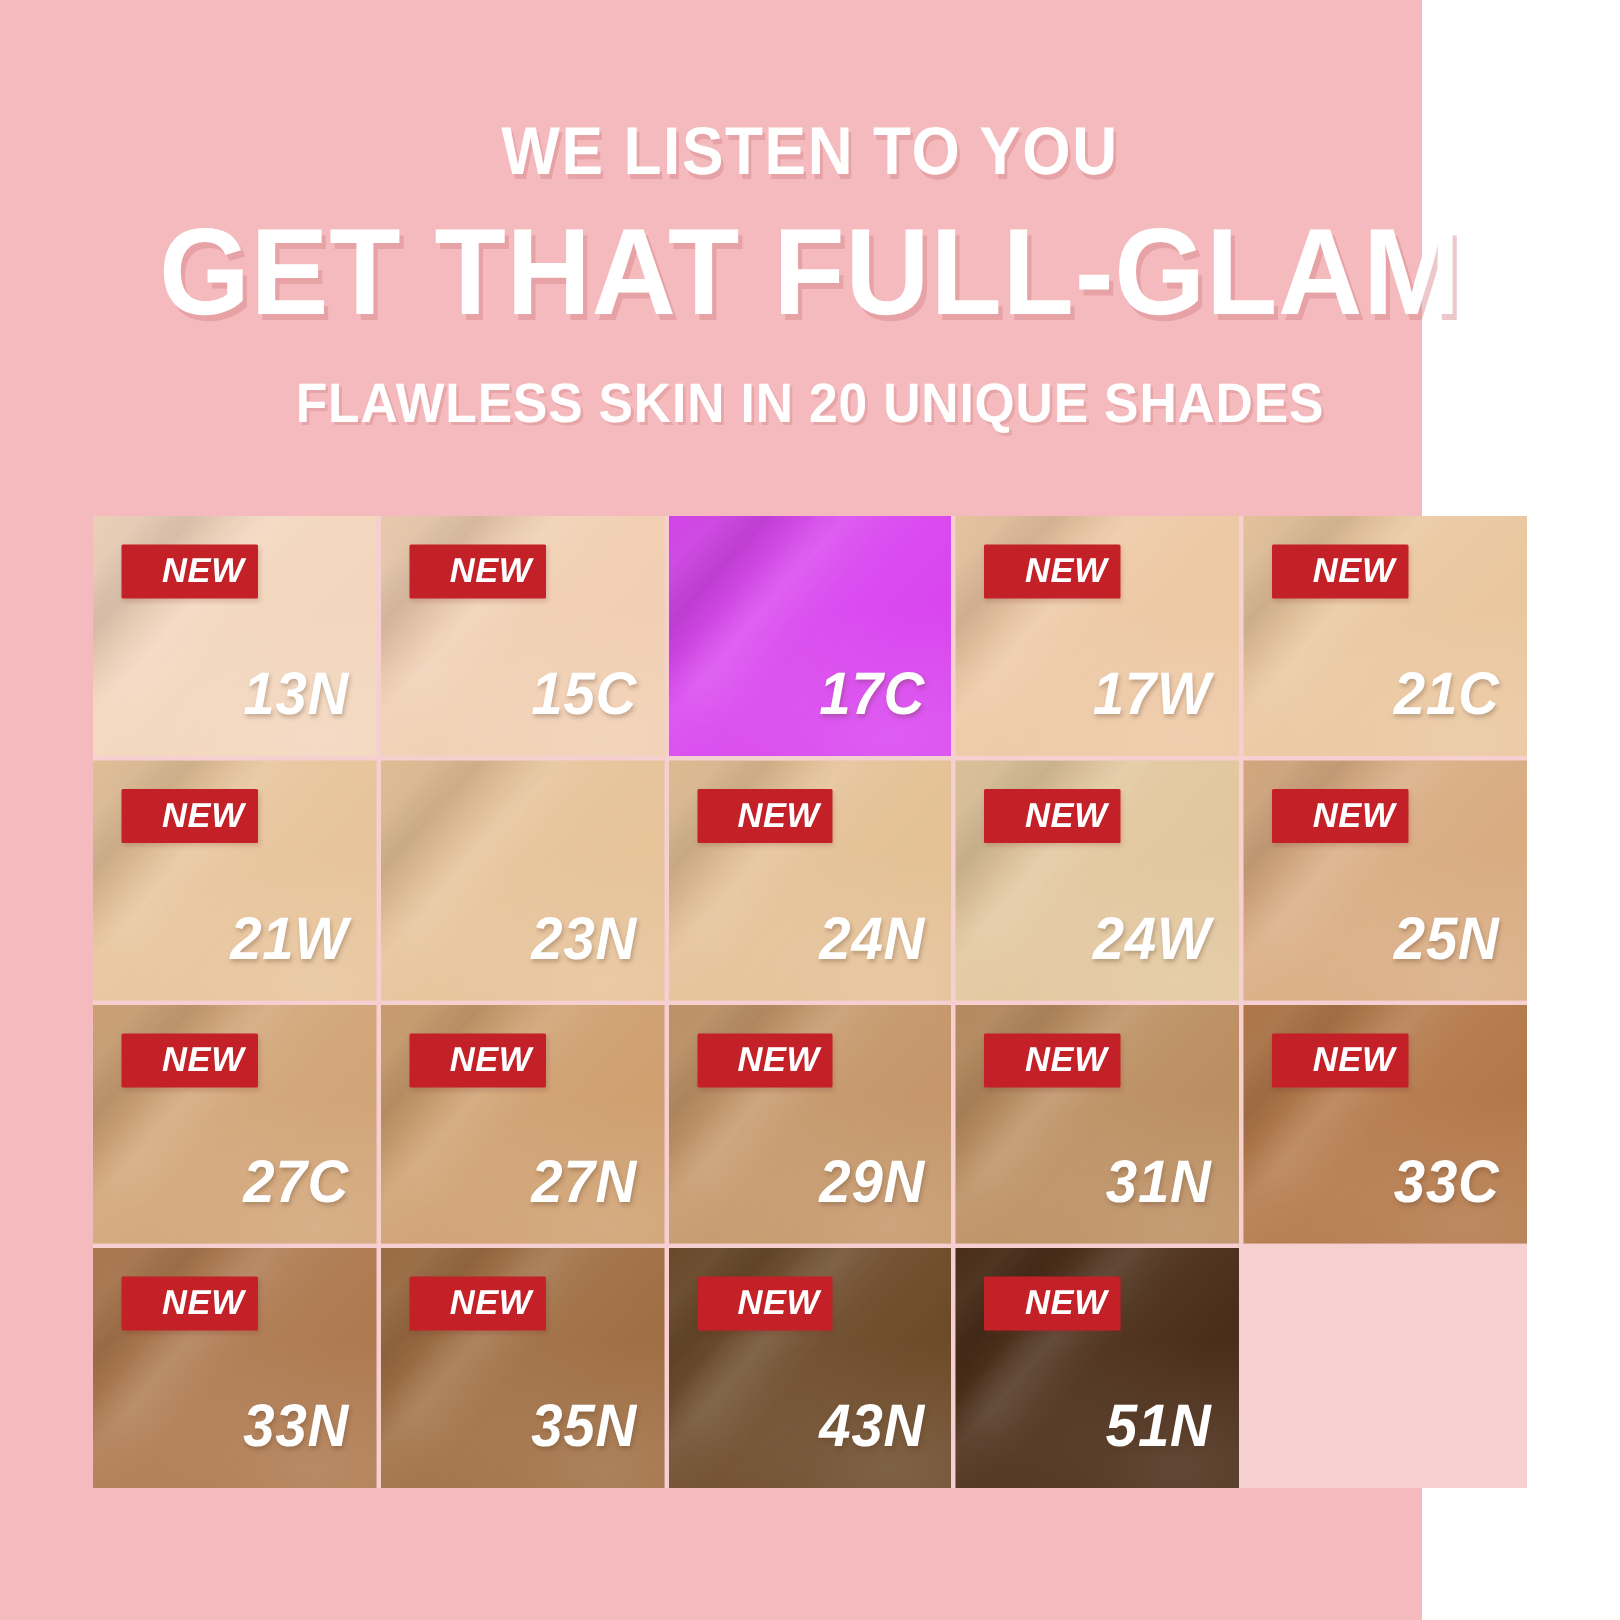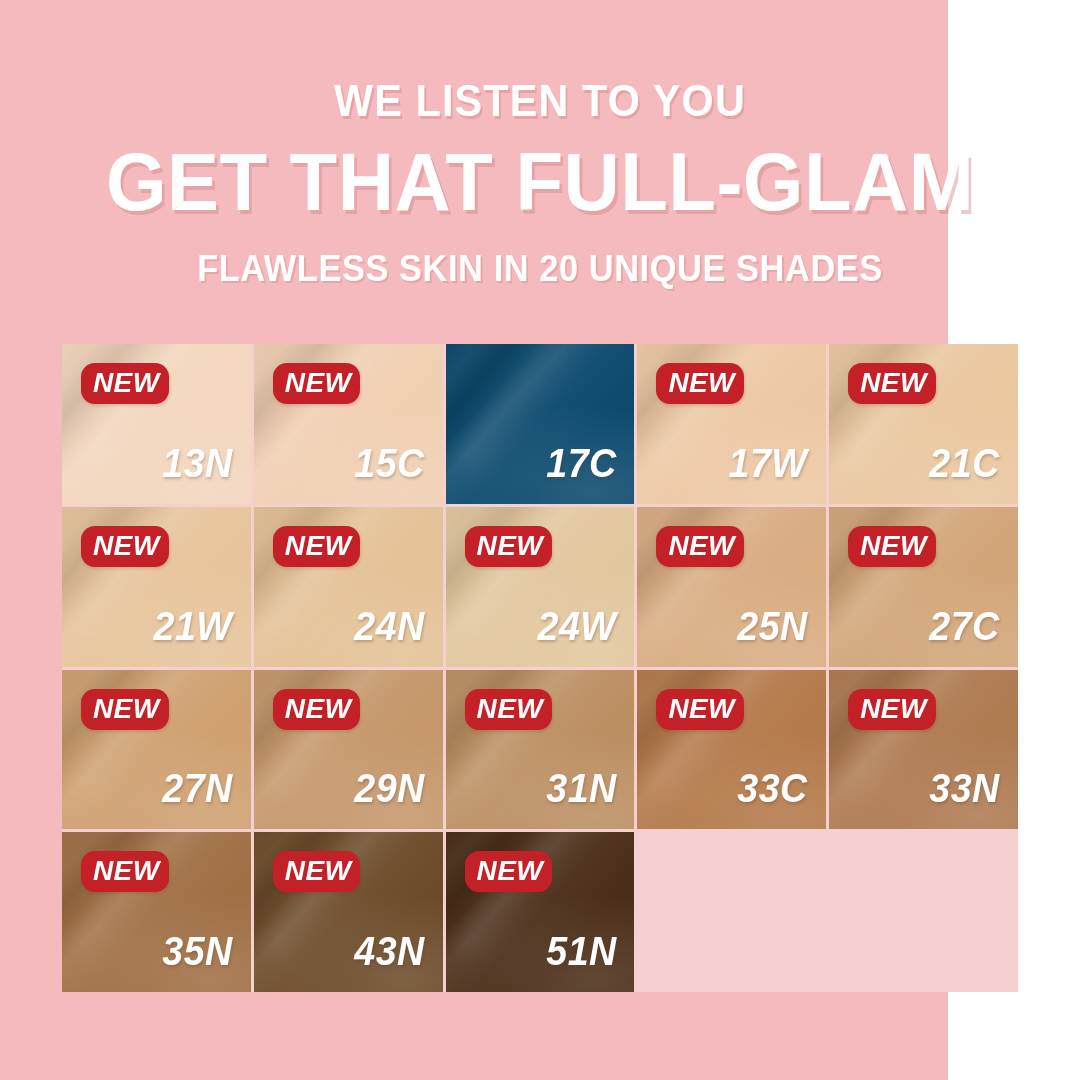--- a/index.html
+++ b/index.html
@@ -117,25 +117,25 @@
 
   .new-badge {
     position: absolute;
     left: 19px;
     top: 19px;
     background: #c32127;
     color: #ffffff;
     font-family: "Liberation Sans Narrow", "Liberation Sans", sans-serif;
     font-style: italic;
     font-weight: bold;
-    font-size: 28px;
+    font-size: 23px;
     letter-spacing: 0.4px;
     line-height: 1;
-    padding: 6px 9px 7px 12px;
-    border-radius: 14px;
+    padding: 6px 9px 7px 27px;
+    border-radius: 1px;
     box-shadow: 1px 2px 3px rgba(120,40,40,0.18);
   }
   .shade-code {
     position: absolute;
     right: 16px;
     bottom: 21px;
     color: #ffffff;
     font-family: "Liberation Sans", sans-serif;
     font-style: italic;
     font-weight: bold;
@@ -163,21 +163,21 @@
         <div class="sheen2"></div>
         <div class="new-badge" style="background: rgb(195, 33, 39); color: rgb(255, 255, 255);">NEW</div>
         <div class="shade-code">13N</div>
       </div>
       <div class="swatch" style="background: rgb(241, 207, 178);">
         <div class="sheen"></div>
         <div class="sheen2"></div>
         <div class="new-badge" style="background: rgb(195, 33, 39); color: rgb(255, 255, 255);">NEW</div>
         <div class="shade-code">15C</div>
       </div>
-      <div class="swatch" style="background: #0c4a6e;">
+      <div class="swatch" style="background: #d946ef;">
         <div class="sheen"></div>
         <div class="sheen2"></div>
         <div class="shade-code">17C</div>
       </div>
       <div class="swatch" style="background: rgb(237, 200, 164);">
         <div class="sheen"></div>
         <div class="sheen2"></div>
         <div class="new-badge" style="background: rgb(195, 33, 39); color: rgb(255, 255, 255);">NEW</div>
         <div class="shade-code">17W</div>
       </div>
@@ -186,20 +186,25 @@
         <div class="sheen2"></div>
         <div class="new-badge" style="background: rgb(195, 33, 39); color: rgb(255, 255, 255);">NEW</div>
         <div class="shade-code">21C</div>
       </div>
       <div class="swatch" style="background: rgb(231, 196, 155);">
         <div class="sheen"></div>
         <div class="sheen2"></div>
         <div class="new-badge" style="background: rgb(195, 33, 39); color: rgb(255, 255, 255);">NEW</div>
         <div class="shade-code">21W</div>
       </div>
+      <div class="swatch" style="background: rgb(230, 195, 153);">
+        <div class="sheen"></div>
+        <div class="sheen2"></div>
+        <div class="shade-code">23N</div>
+      </div>
       <div class="swatch" style="background: rgb(228, 193, 150);">
         <div class="sheen"></div>
         <div class="sheen2"></div>
         <div class="new-badge" style="background: rgb(195, 33, 39); color: rgb(255, 255, 255);">NEW</div>
         <div class="shade-code">24N</div>
       </div>
       <div class="swatch" style="background: rgb(226, 199, 158);">
         <div class="sheen"></div>
         <div class="sheen2"></div>
         <div class="new-badge" style="background: rgb(195, 33, 39); color: rgb(255, 255, 255);">NEW</div>

